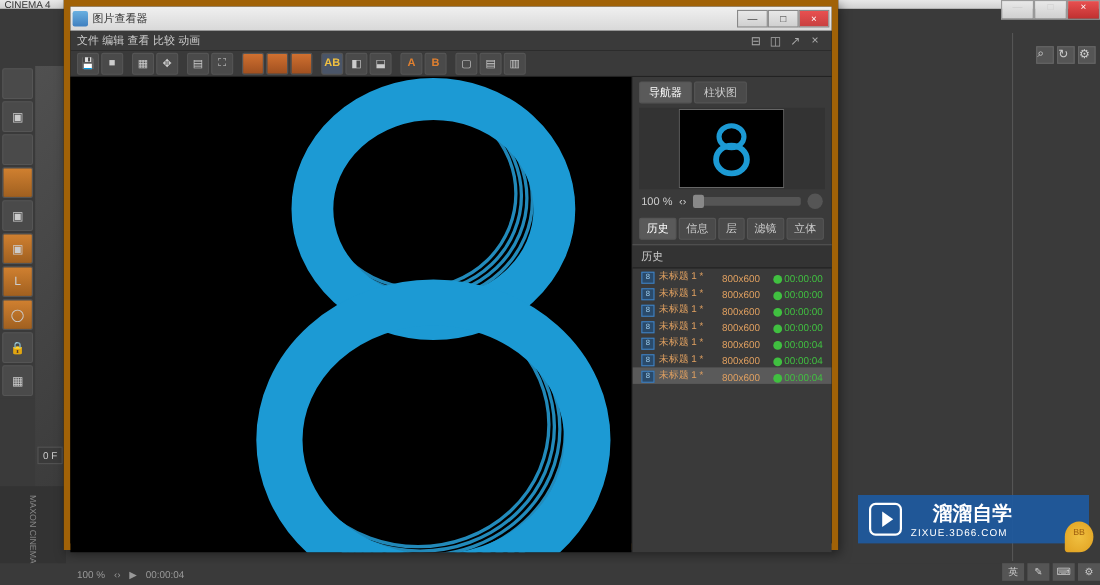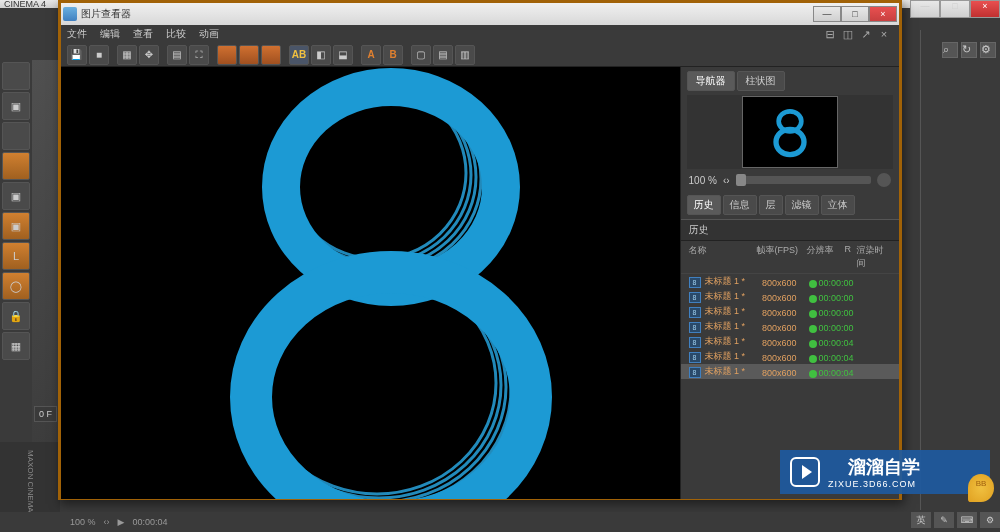--- a/index.html
+++ b/index.html
@@ -18,29 +18,29 @@
     .c4d-right-panel { position: absolute; right: 0; top: 30px; width: 80px; height: 480px; background: #3a3a3a; border-left: 1px solid #555; }
     .c4d-right-icons { position: absolute; right: 4px; top: 42px; display: flex; gap: 3px; }
     .c4d-right-icon { width: 16px; height: 16px; background: #555; border: 1px solid #666; }
     .c4d-bottom-bar { position: absolute; bottom: 0; left: 0; width: 1000px; height: 20px; background: #3a3a3a; display: flex; align-items: center; padding: 0 70px; font-size: 9px; color: #999; gap: 8px; }
     .c4d-maxon { position: absolute; left: 0; bottom: 0; width: 60px; height: 90px; background: #333; writing-mode: vertical-rl; font-size: 8px; color: #888; display: flex; align-items: center; justify-content: center; }
     .c4d-sphere { position: absolute; left: 38px; bottom: 30px; width: 24px; height: 24px; border-radius: 50%; background: radial-gradient(circle at 30% 30%, #6ab0e0, #2060a0); }
     .c4d-mat-label { position: absolute; left: 36px; bottom: 18px; font-size: 9px; background: #5a4030; padding: 0 2px; }
     .c4d-frame { position: absolute; left: 34px; bottom: 110px; font-size: 9px; background: #3a3a3a; padding: 2px 4px; border: 1px solid #555; }
     
     
-    .pv-window { position: absolute; left: 58px; top: 0; width: 844px; height: 500px; background: #000000; border: 3px solid #a16207; box-shadow: 2px 4px 10px rgba(0,0,0,0.5); }
+    .pv-window { position: absolute; left: 58px; top: 0; width: 704px; height: 500px; background: #000000; border: 6px solid #a16207; box-shadow: 2px 4px 10px rgba(0,0,0,0.5); }
     .pv-titlebar { height: 22px; background: linear-gradient(#f0f0f0, #d8d8d8); display: flex; align-items: center; justify-content: space-between; padding: 0 2px; }
     .pv-title-left { display: flex; align-items: center; gap: 4px; font-size: 10px; color: #333; }
     .pv-title-icon { width: 14px; height: 14px; background: linear-gradient(#6ab0e0, #4080c0); border-radius: 2px; }
     .pv-win-ctrls { display: flex; }
     .pv-win-btn { width: 28px; height: 16px; background: linear-gradient(#e8e8e8, #d0d0d0); border: 1px solid #888; font-size: 9px; text-align: center; line-height: 14px; color: #333; }
     .pv-win-close { background: linear-gradient(#e85050, #c84040); color: #fff; }
     
-    .pv-menubar { height: 18px; background: #3a3a3a; display: flex; align-items: center; padding: 0 6px; gap: 13px; font-size: 10px; text-align: right; }
+    .pv-menubar { height: 18px; background: #3a3a3a; display: flex; align-items: center; padding: 0 6px; gap: 3px; font-size: 10px; text-align: right; }
     .pv-menu-item { cursor: pointer; }
     .pv-menu-right { position: absolute; right: 8px; top: 24px; display: flex; gap: 4px; }
     .pv-menu-icon { width: 14px; height: 14px; display: flex; align-items: center; justify-content: center; color: #aaa; font-size: 11px; }
     
     .pv-toolbar { height: 24px; background: #3a3a3a; display: flex; align-items: center; padding: 0 6px; gap: 2px; border-bottom: 1px solid #222; }
     .pv-tool-btn { width: 20px; height: 20px; background: #4a4a4a; border: 1px solid #555; border-radius: 2px; display: flex; align-items: center; justify-content: center; font-size: 10px; }
     .pv-tool-btn.orange { background: linear-gradient(#d07030, #a05020); }
     .pv-tool-btn.blue-txt { background: #4a5568; color: #f0c040; font-weight: bold; }
     .pv-tool-btn.a-btn { color: #e08030; font-weight: bold; }
     .pv-tool-btn.b-btn { color: #e08030; font-weight: bold; }
@@ -249,27 +249,20 @@
 
       <div class="pv-tabs2">
         <div class="pv-tab2 active">历史</div>
         <div class="pv-tab2">信息</div>
         <div class="pv-tab2">层</div>
         <div class="pv-tab2">滤镜</div>
         <div class="pv-tab2">立体</div>
       </div>
 
       <div class="pv-history-header">历史</div>
-      <div class="pv-cols">
-        <div class="pv-col-name">名称</div>
-        <div class="pv-col-fps">帧率(FPS)</div>
-        <div class="pv-col-res">分辨率</div>
-        <div class="pv-col-r">R</div>
-        <div class="pv-col-time">渲染时间</div>
-      </div>
 
       <div class="pv-rows">
         <div class="pv-row">
           <div class="pv-row-icon">8</div>
           <div class="pv-row-name">未标题 1 *</div>
           <div class="pv-row-fps">800x600</div>
           <div class="pv-row-dot"></div>
           <div class="pv-row-time">00:00:00</div>
         </div>
         <div class="pv-row">

